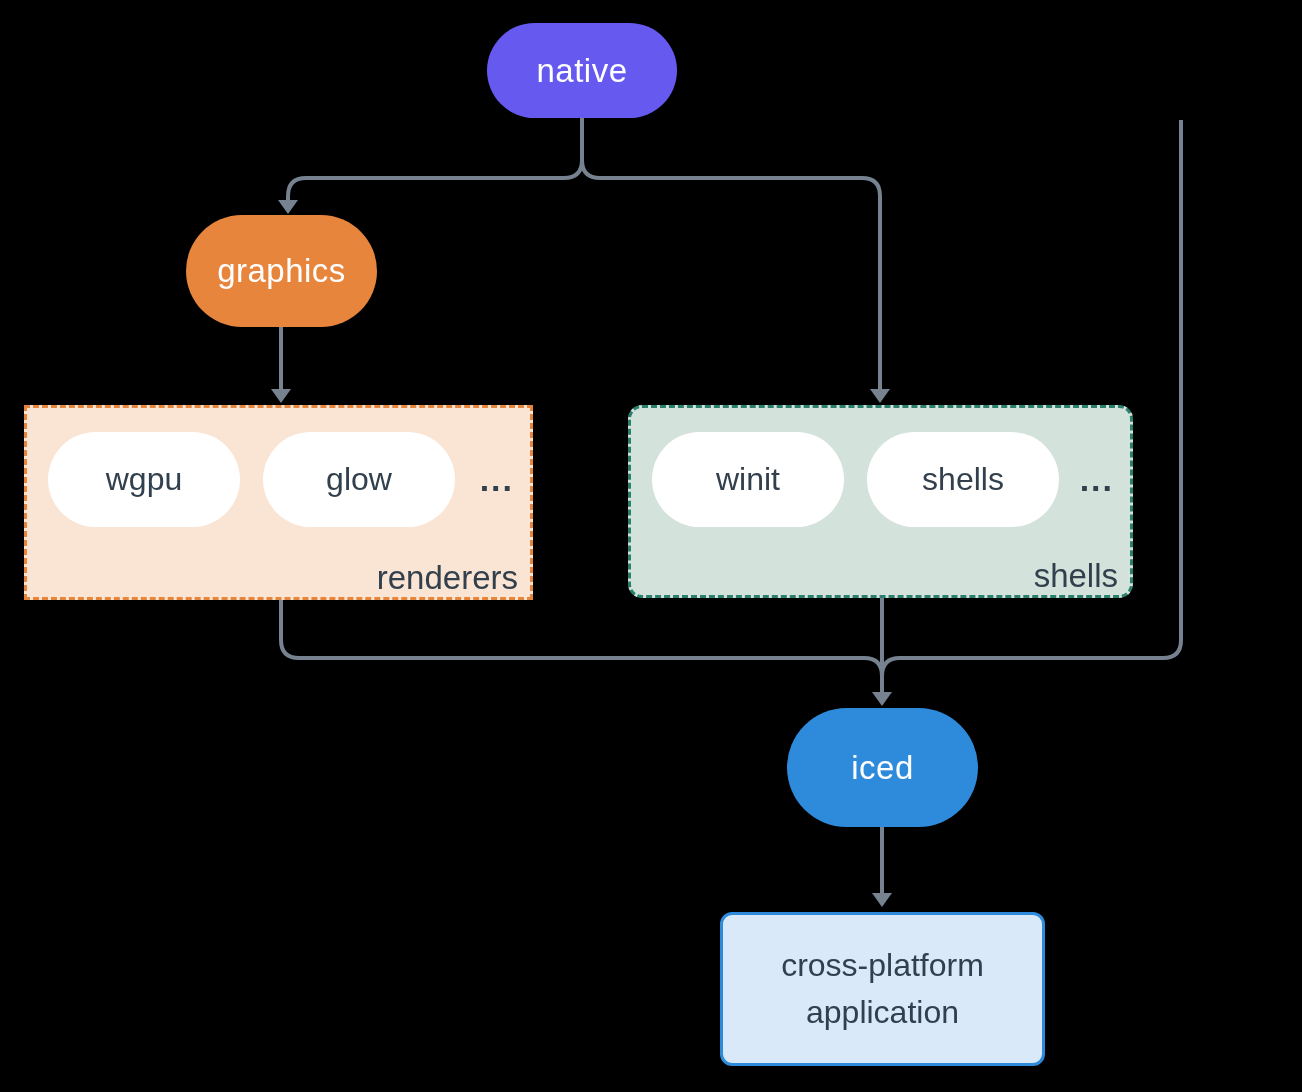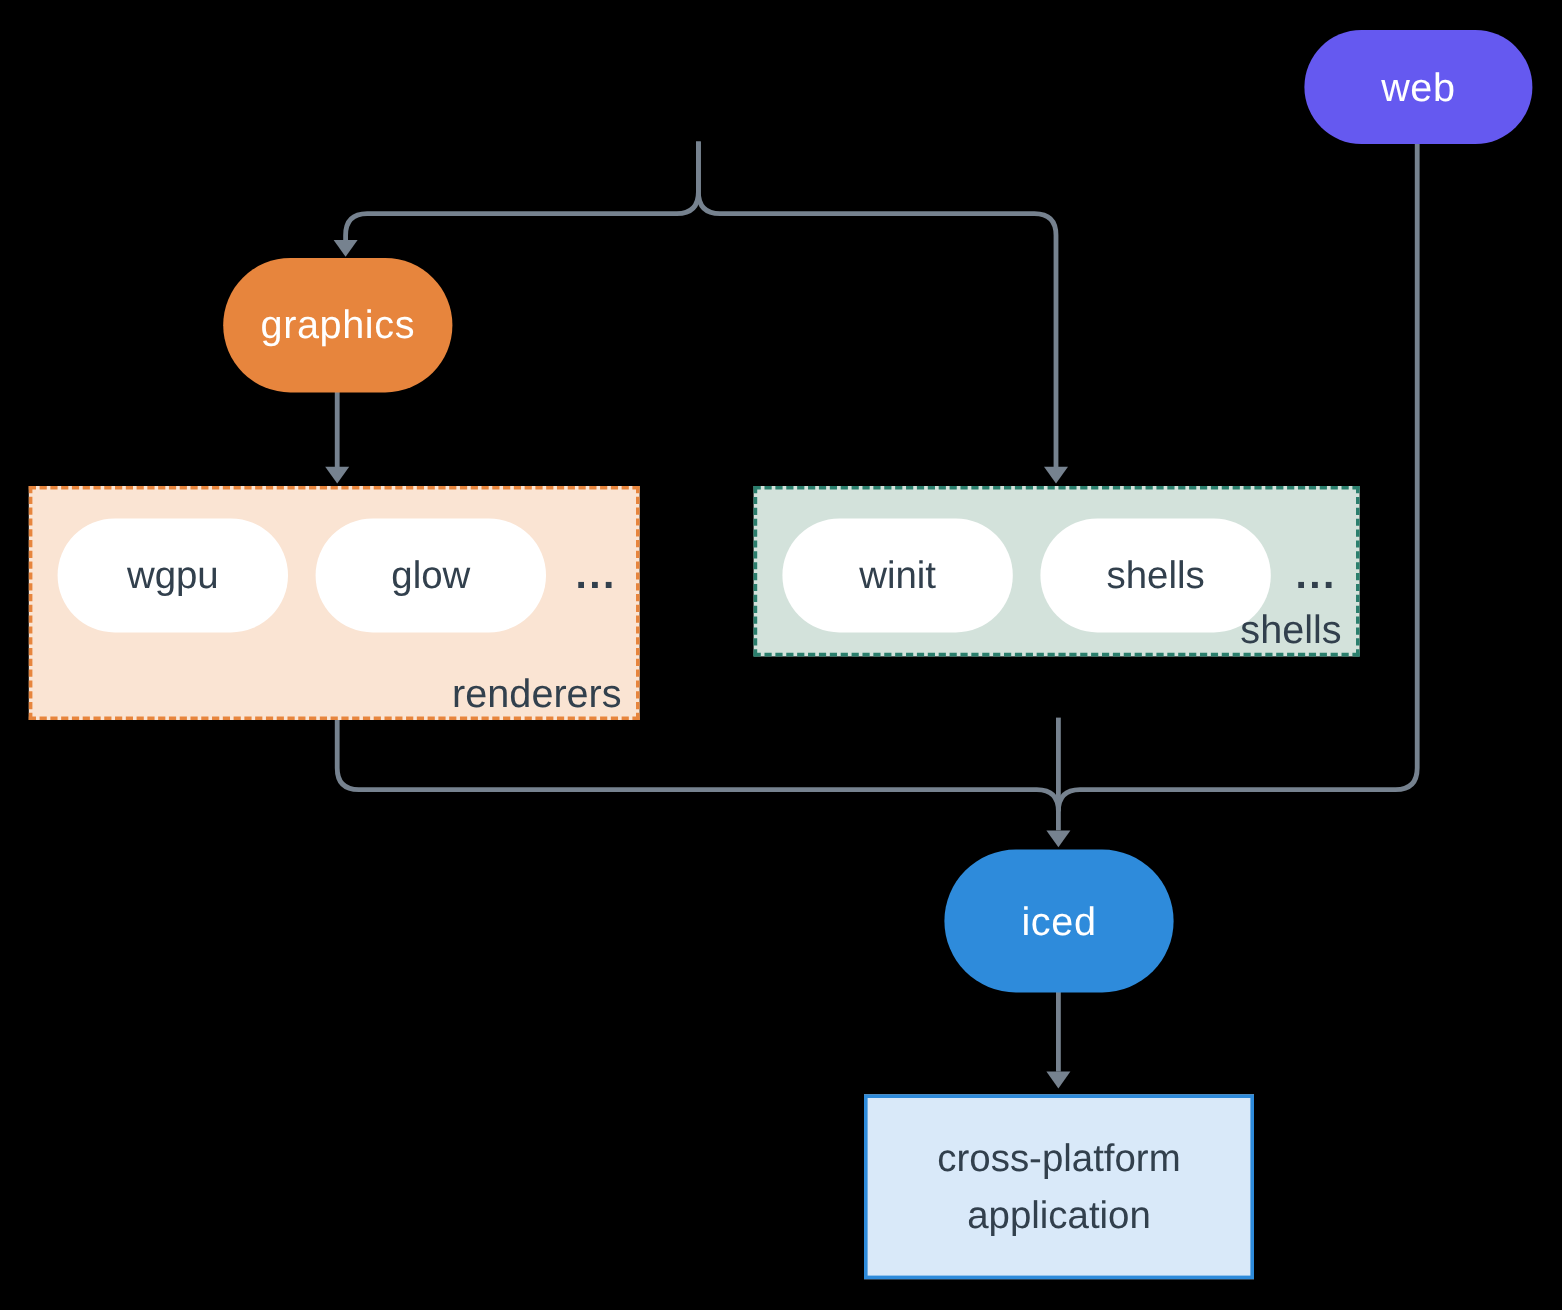--- a/index.html
+++ b/index.html
@@ -48,22 +48,22 @@
 
   .group {
     position: absolute;
     border: 3px dashed;
   }
   .group-renderers {
     left: 24px; top: 405px; width: 509px; height: 195px;
     background: var(--renderers-bg); border-color: var(--renderers-border);
   }
   .group-shells {
-    left: 628px; top: 405px; width: 505px; height: 142px;
-    background: var(--shells-bg); border-color: var(--shells-border);
+    left: 628px; top: 405px; width: 505px; height: 193px;
+    background: var(--shells-bg); border-color: var(--shells-border); border-radius: 14px;
   }
   .inner-pill {
     position: absolute; top: 24px;
     width: 192px; height: 95px;
     background: var(--pill-white);
     border-radius: 60px;
     display: flex; align-items: center; justify-content: center;
     color: var(--text-dark);
     font-size: 32px;
   }
@@ -78,21 +78,21 @@
   .group-label {
     position: absolute; right: 12px; bottom: 0;
     color: var(--text-dark);
     font-size: 33px;
   }
   .app-box {
     position: absolute;
     left: 720px; top: 912px; width: 325px; height: 154px;
     background: var(--app-bg);
     border: 3px solid var(--app-border);
-    border-radius: 0;
+    border-radius: 12px;
     display: flex; flex-direction: column; align-items: center; justify-content: center;
     color: var(--text-dark);
     font-size: 32px; line-height: 47px;
     text-align: center;
   }
 </style>
 </head>
 <body>
 
 <div class="canvas">
@@ -112,24 +112,24 @@
 
     <path class="connector" d="M1181 120 V640 Q1181 658 1163 658 H900 Q882 658 882 676"></path>
 
     <path class="connector" d="M882 598 V692"></path>
     <polygon class="arrowhead" points="872,692 892,692 882,706"></polygon>
 
     <path class="connector" d="M882 804 V893"></path>
     <polygon class="arrowhead" points="872,893 892,893 882,907"></polygon>
   </svg>
 
+  <div class="pill pill-native">
+    <span>native</span>
+  </div>
 
-  <div class="pill pill-web">
-    <span>web</span>
-  </div>
 
   <div class="pill pill-graphics">
     <span>graphics</span>
   </div>
 
   <div class="group group-renderers">
     <div class="inner-pill second">
       <span>glow</span>
     </div>
     <div class="inner-pill first">

